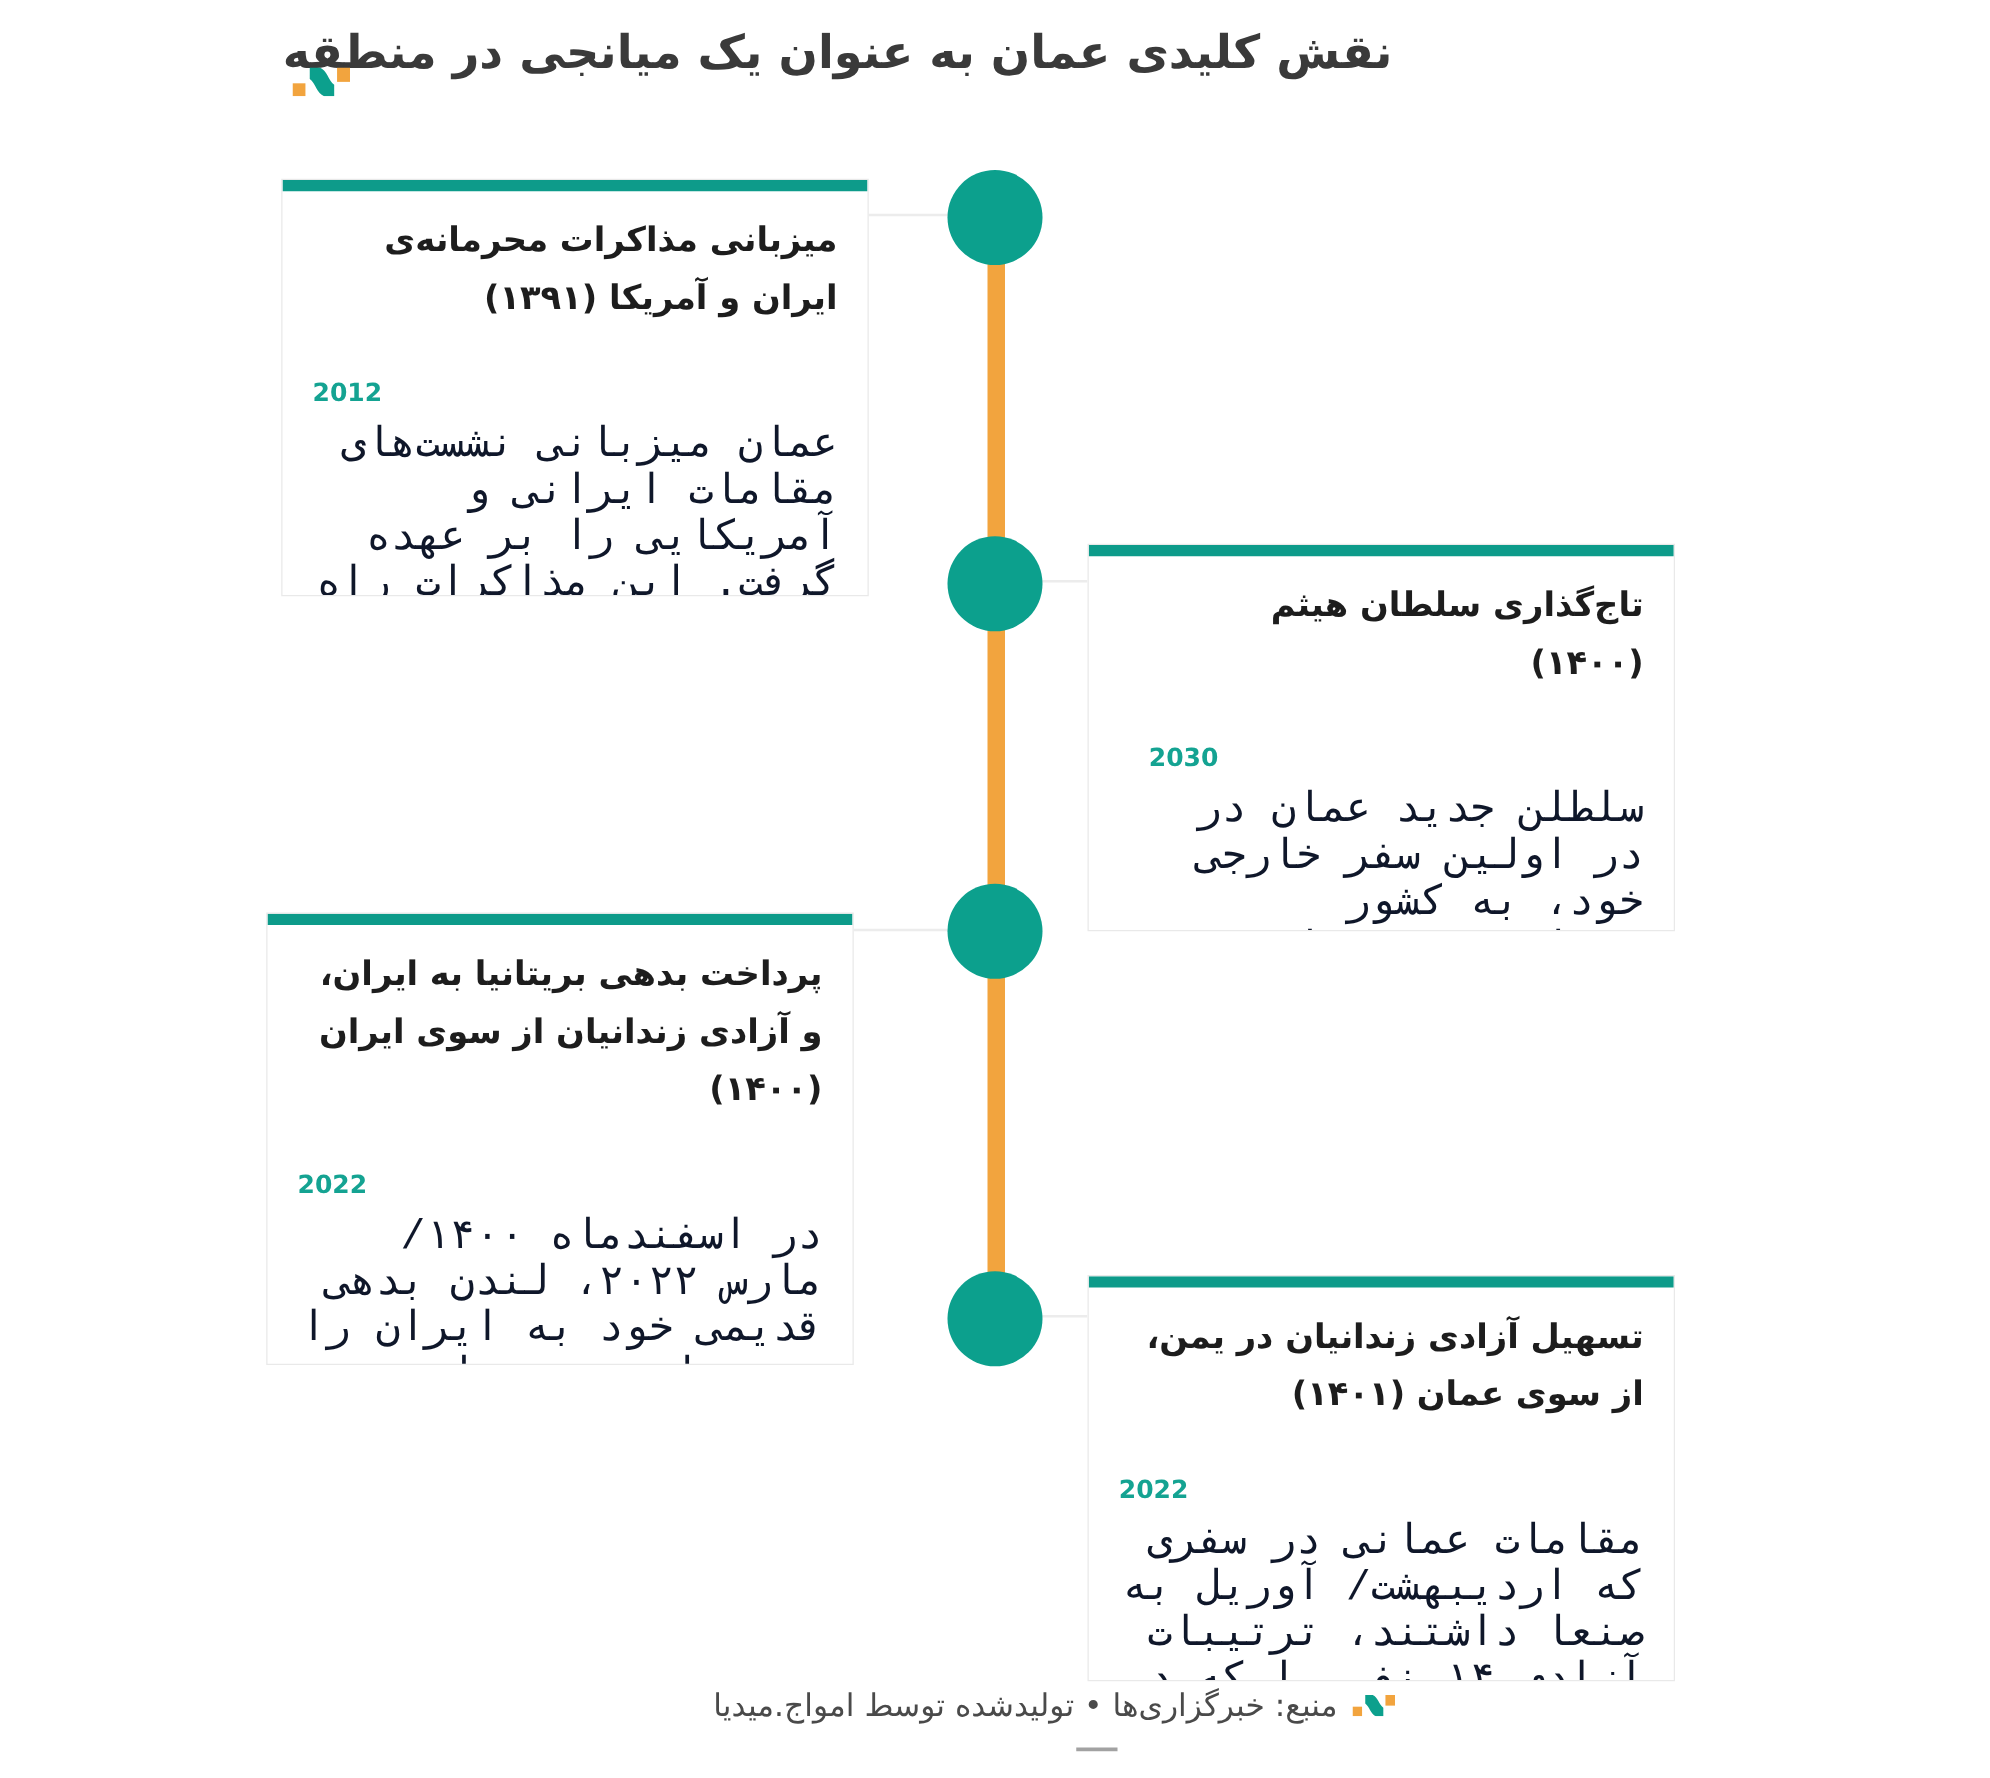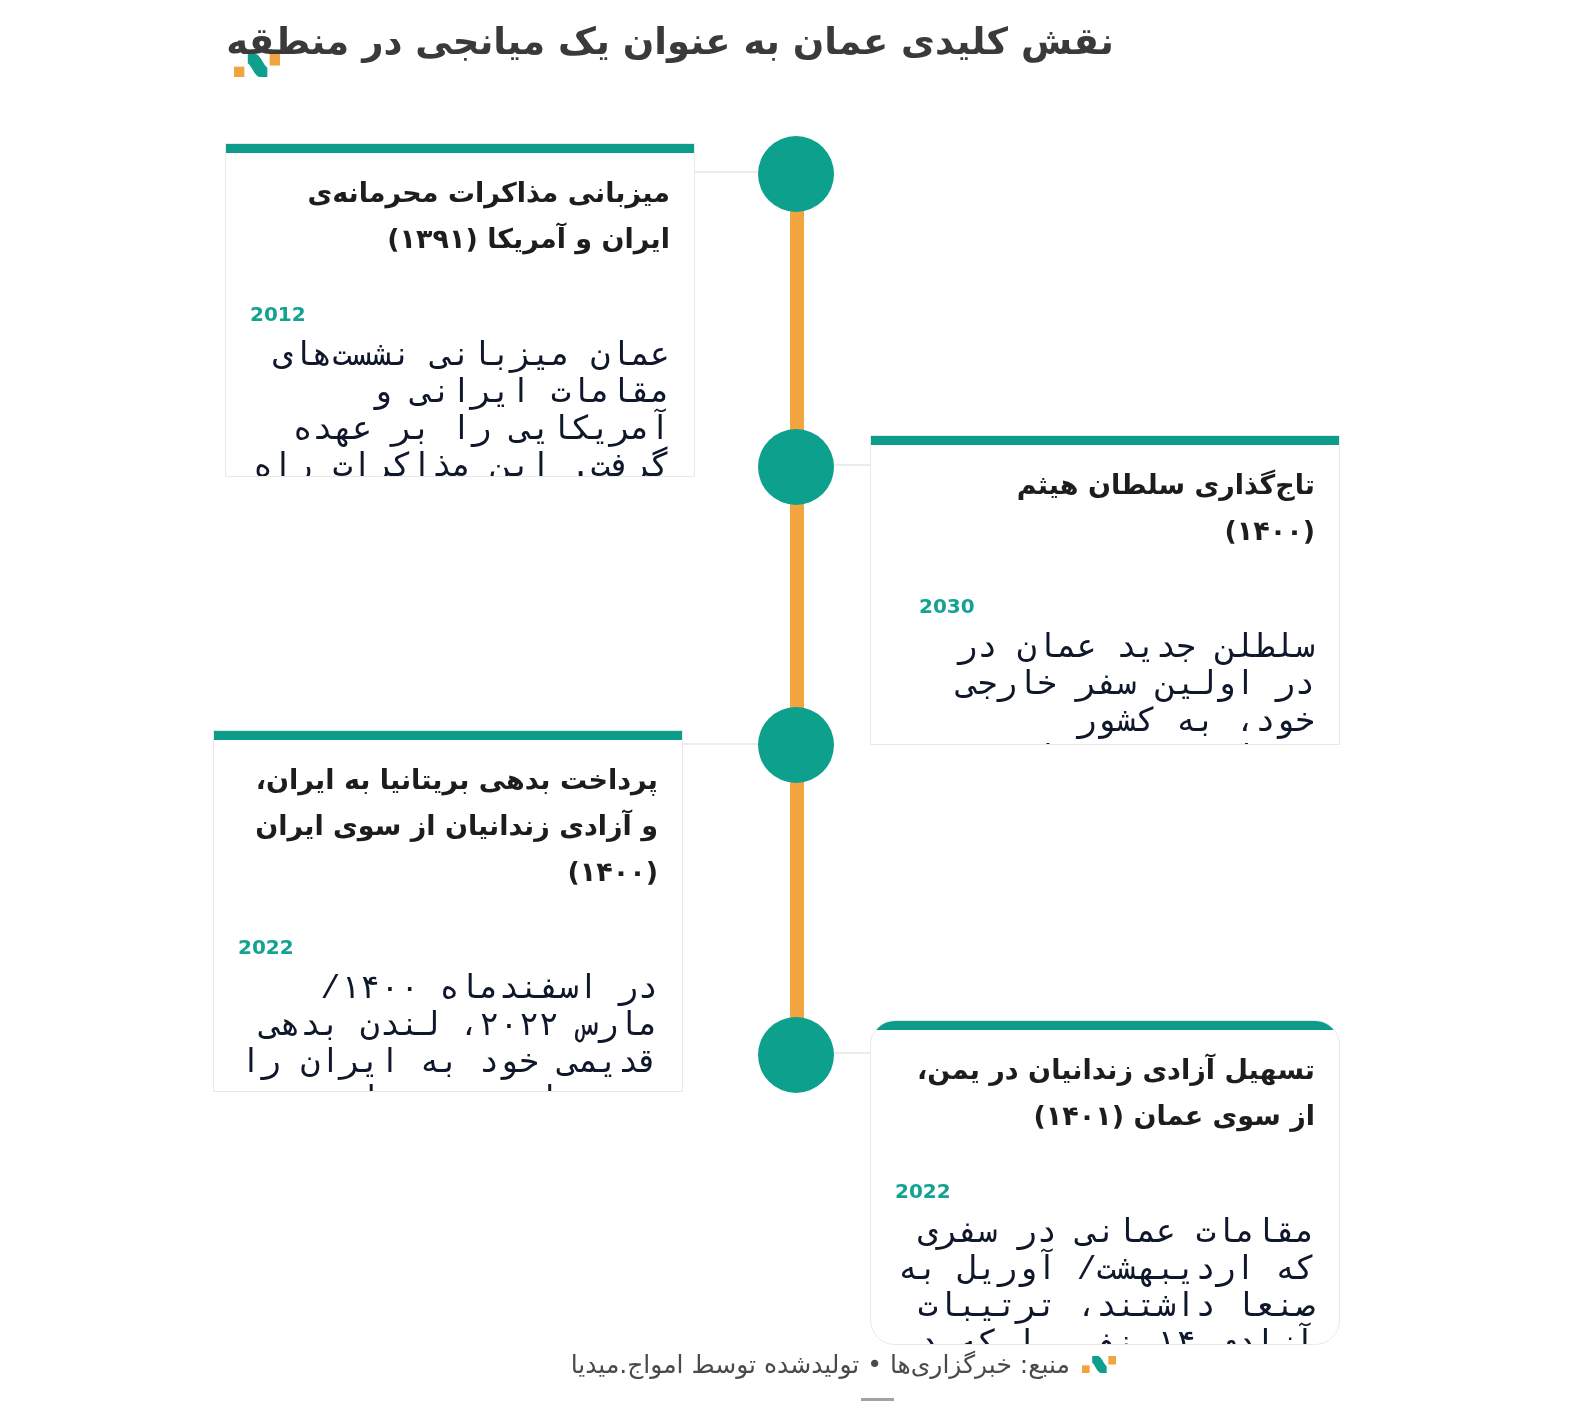--- a/index.html
+++ b/index.html
@@ -77,21 +77,21 @@
     <p class="body-text">سلطلن جدید عمان در در اولین سفر خارجی خود، به کشور همسایه، عربستان سعودی رفت، که نشانه‌ای از تأکید بیشتر بر روابط کشورهای عربی خلیج فارس بود</p>
   </div>
 
   <div class="card" style="left:213px; top:730px; height:362px;">
     <div class="accent"></div>
     <h2>پرداخت بدهی بریتانیا به ایران، و آزادی زندانیان از سوی ایران (۱۴۰۰)</h2>
     <div class="year">2022</div>
     <p class="body-text">در اسفندماه ۱۴۰۰/ مارس ۲۰۲۲، لندن بدهی قدیمی خود به ایران را به حسابی در عمان واریز کرد، و ایران نیز در مقابل دو فرد دوتابعیتی ایرانی-بریتانیایی را که به اتهامات امنیتی در بازداشت بودند، آزاد کرد</p>
   </div>
 
-  <div class="card" style="left:870px; top:1020px; height:325px;border-radius:25px;">
+  <div class="card" style="left:870px; top:1020px; height:325px;">
     <div class="accent"></div>
     <h2>تسهیل آزادی زندانیان در یمن، از سوی عمان (۱۴۰۱)</h2>
     <div class="year">2022</div>
     <p class="body-text">مقامات عمانی در سفری که اردیبهشت/ آوریل به صنعا داشتند، ترتیبات آزادی ۱۴ نفر را که در بازداشت حوثی‌های مورد حمایت ایران بودند، فراهم کردند. بیشتر این زندانیان از کارکنان یک</p>
   </div>
 
   <div class="footer">
     <svg class="footer-logo" viewBox="0 0 40 20" aria-hidden="true">
       <rect x="0" y="11" width="9" height="9" fill="#f2a43e"></rect>
       <rect x="31" y="0" width="9" height="10" fill="#f2a43e"></rect>

